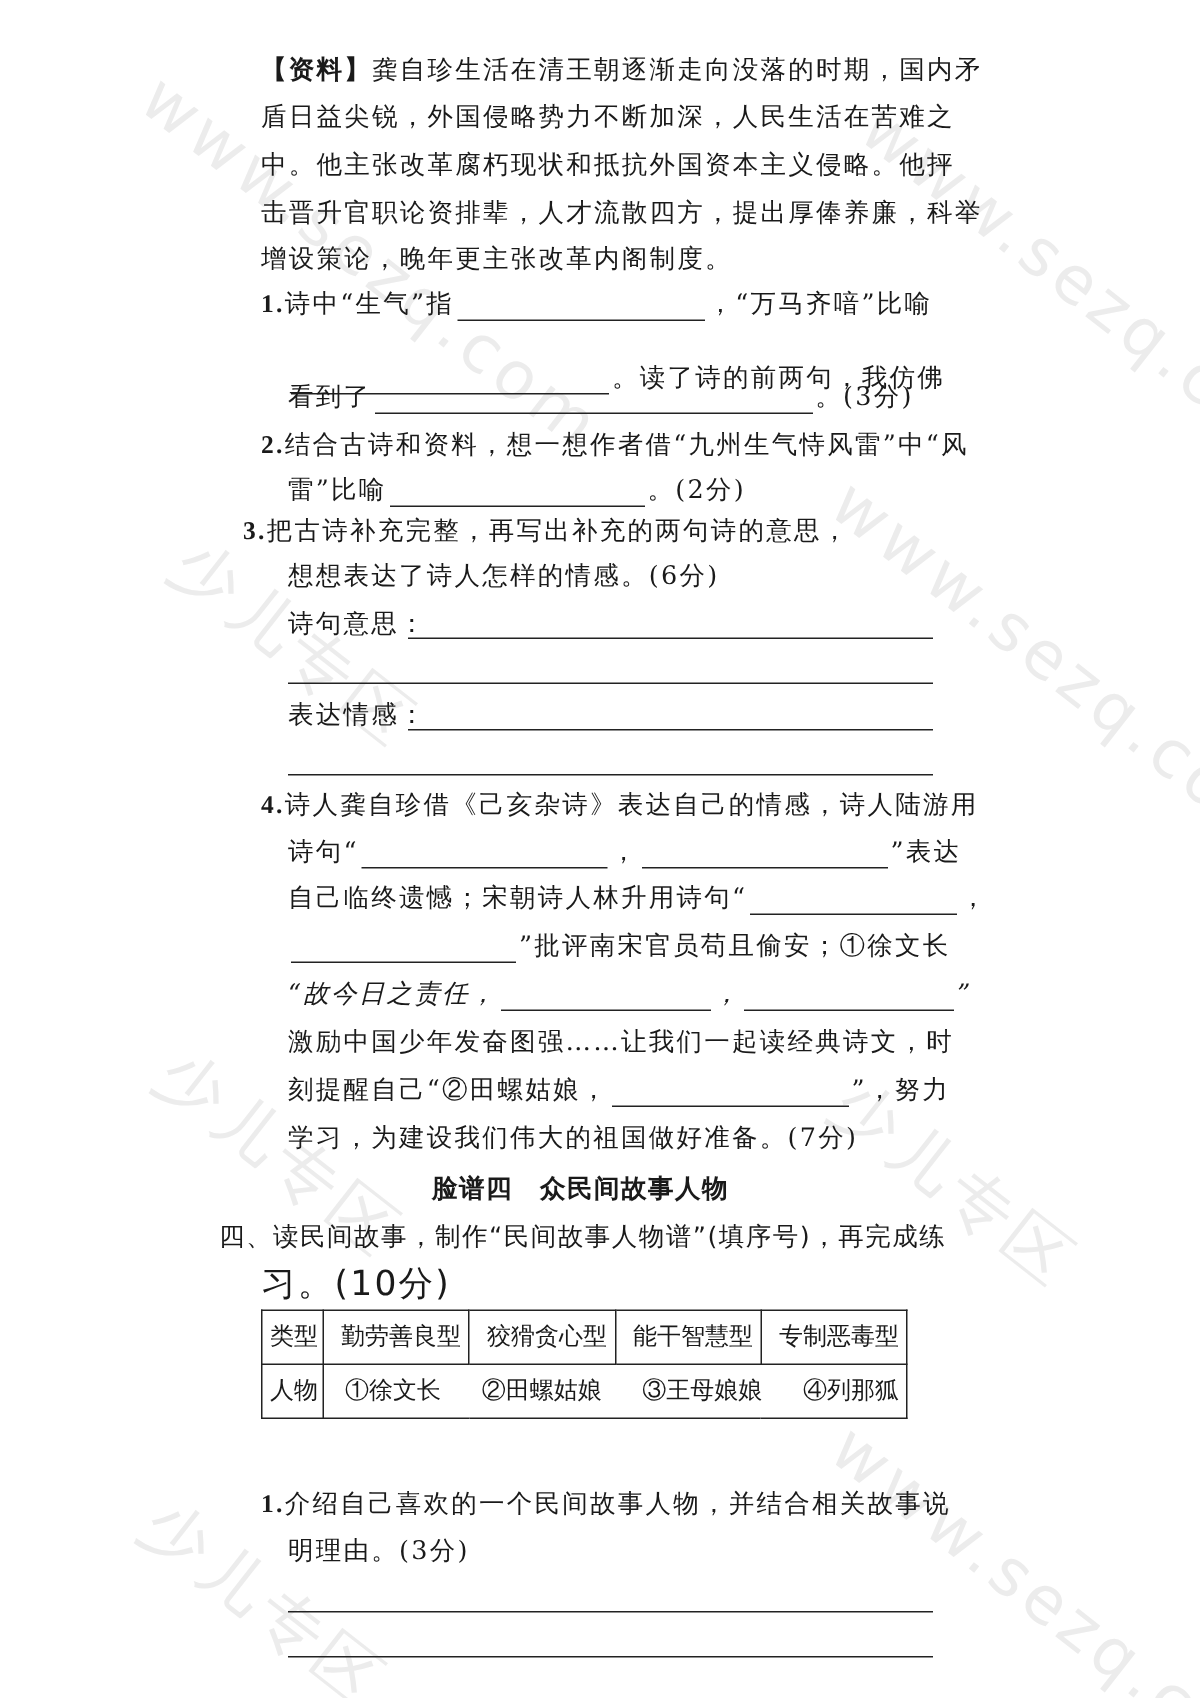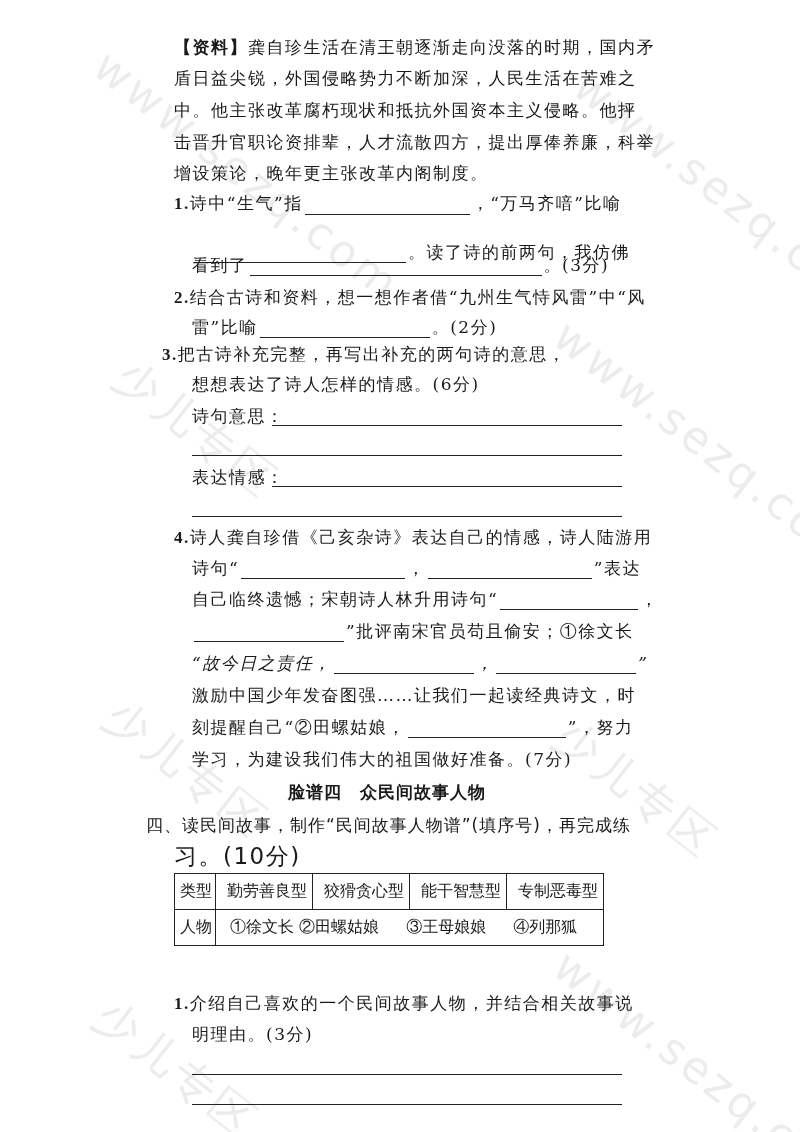--- a/index.html
+++ b/index.html
@@ -97,21 +97,21 @@
       <tr>
     <td class="rowhead">类型</td>
     <td class="col">勤劳善良型</td>
     <td class="col">狡猾贪心型</td>
     <td class="col">能干智慧型</td>
     <td class="col">专制恶毒型</td>
   </tr>
   <tr>
     <td class="rowhead">人物</td>
     <td colspan="4" style="text-align:left;padding-left:14px;">
-      <span style="text-align:right;">①徐文长</span>
+      <span style="margin-right:22px;text-align:right;">①徐文长</span>
       <span style="margin-right:22px;">②田螺姑娘</span>
       <span style="margin-right:22px;">③王母娘娘</span>
       <span>④列那狐</span>
     </td>
   </tr>
 </tbody>
   </table>
 
 <div class="line" style="left:174px;top:992px;">
   <span class="num">1.</span><span>介绍自己喜欢的一个民间故事人物，并结合相关故事说</span>

